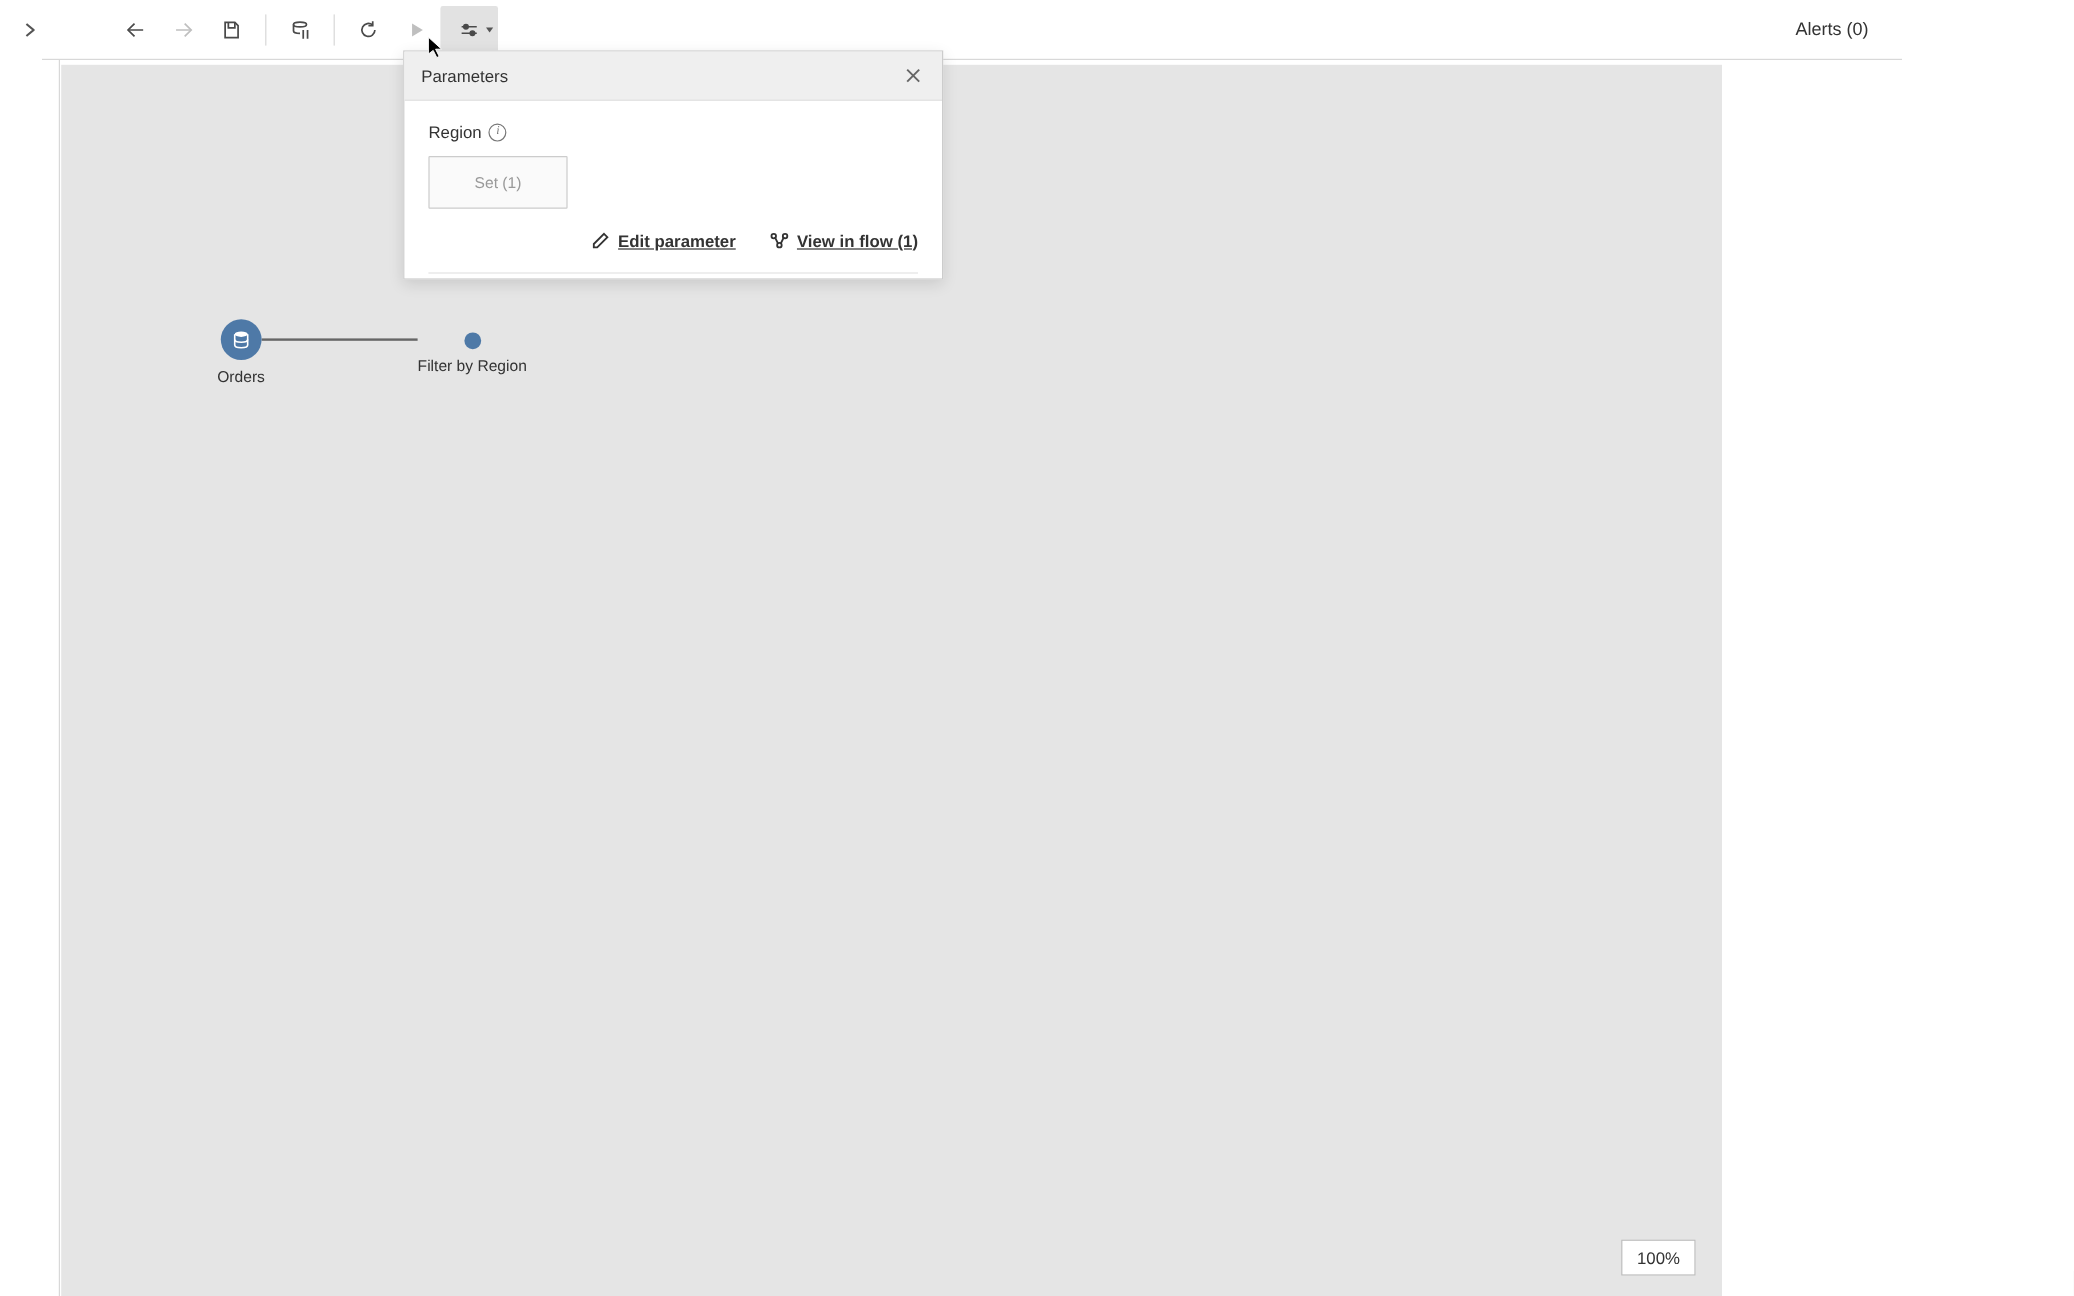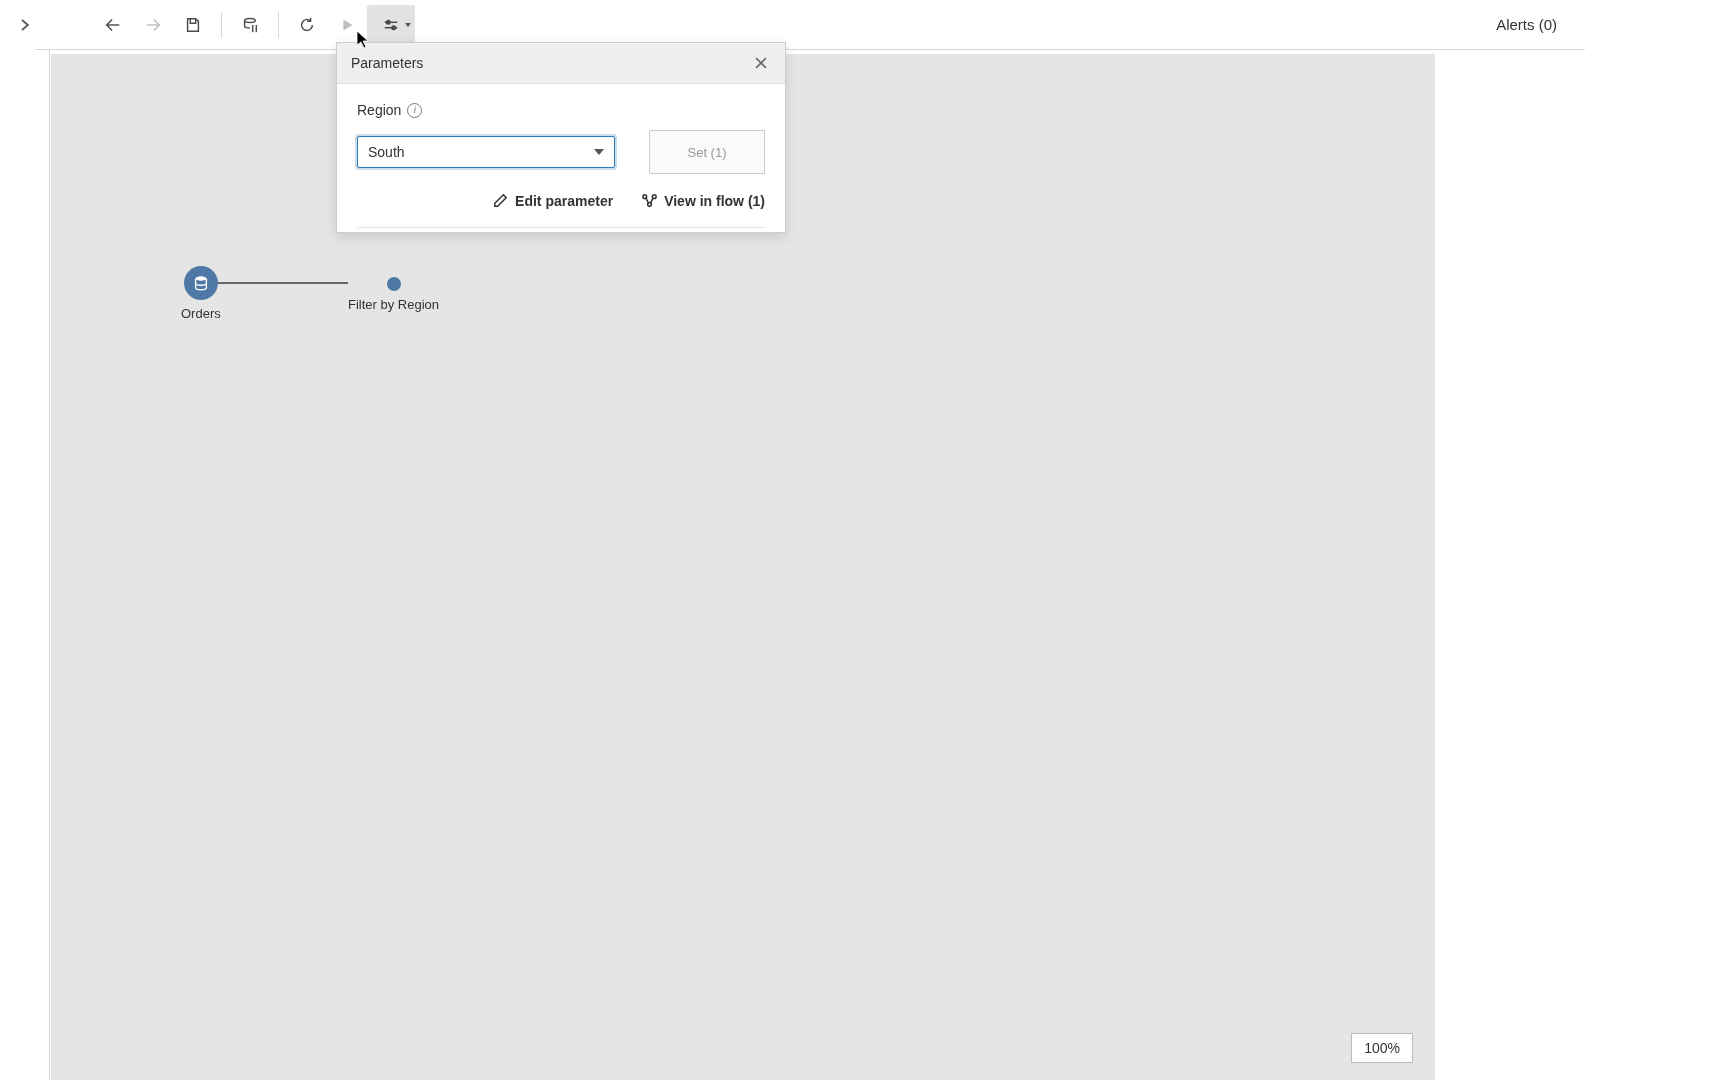--- a/index.html
+++ b/index.html
@@ -193,20 +193,21 @@
   .param-actions {
     display: flex; justify-content: flex-end; gap: 28px;
     margin-top: 18px;
     font-size: 14px;
     font-weight: 600;
   }
   .link-action {
     display: flex; align-items: center; gap: 6px;
     cursor: pointer;
     color: #333;
+    text-decoration: underline;
   }
   .link-action svg { width: 17px; height: 17px; stroke: #333; fill: none; stroke-width: 1.6; }
 
   .popup-footer {
     padding: 16px 20px 18px 20px;
     display: flex; justify-content: flex-end;
   }
   .btn.primary-outline {
     font-weight: 600;
     color: #333;
@@ -341,24 +342,20 @@
     </div>
   </div>
 
   <div class="popup-body">
     <div class="param-block">
       <div class="param-label">
         <span>Region</span>
         <span class="info-icon">i</span>
       </div>
       <div class="param-row">
-        <div class="dropdown">
-          <span>South</span>
-          <span class="caret"></span>
-        </div>
         <div class="btn disabled" style="width:116px">Set (1)</div>
       </div>
       <div class="param-actions">
         <div class="link-action">
           <svg viewBox="0 0 18 18">
             <path d="M12 3l3 3L6 15H3v-3z"></path>
           </svg>
           <span>Edit parameter</span>
         </div>
         <div class="link-action">

